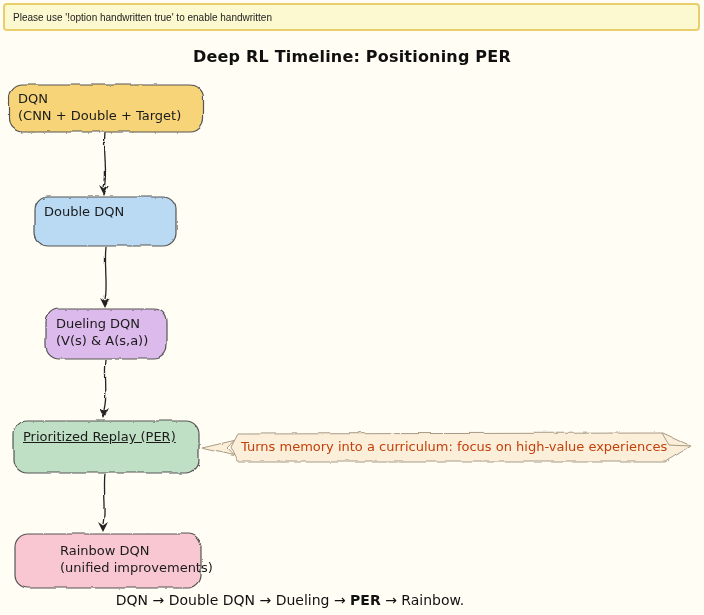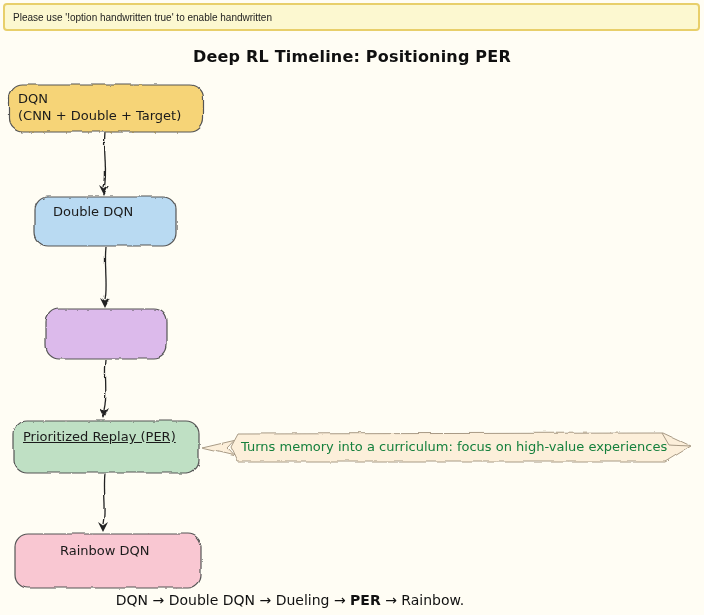--- a/index.html
+++ b/index.html
@@ -17,21 +17,21 @@
   .title {
     position:absolute; left:0; top:47px; width:704px; text-align:center;
     font-size:16px; font-weight:bold; color:#101010; letter-spacing:0.2px;
   }
 
   svg.diagram { position:absolute; left:0; top:0; width:704px; height:615px; }
 
   .node-label { position:absolute; font-size:13px; line-height:17px; color:#1b1b1b; white-space:nowrap; }
 
   .callout-text {
-    position:absolute; left:241px; top:439px; font-size:13px; color:#15803d; white-space:nowrap;
+    position:absolute; left:241px; top:439px; font-size:13px; color:#c2410c; white-space:nowrap;
   }
 
   .caption {
     position:absolute; left:0; top:592px; width:580px; text-align:center;
     font-size:14px; color:#111;
   }
   .caption b { font-weight:bold; }
 </style>
 </head>
 <body>
@@ -76,27 +76,32 @@
       <rect x="45" y="308" width="121" height="50" rx="13" stroke="#555" stroke-width="1.2" fill="#dcbaeb"></rect>
       <rect x="13" y="420" width="185" height="52" rx="13" stroke="#555" stroke-width="1.2" fill="#bfe0c4"></rect>
       <rect x="14" y="533" width="186" height="54" rx="13" stroke="#555" stroke-width="1.2" fill="#f9c7d2"></rect>
     </g>
   </svg>
 
   <div class="node-label" style="left:18px; top:90px;">
     <div>DQN</div>
     <div>(CNN + Double + Target)</div>
   </div>
-  <div class="node-label" style="left:44px; top:203px;margin-left:9px;">
+  <div class="node-label" style="left:44px; top:203px;">
     <div>Double DQN</div>
+  </div>
+  <div class="node-label" style="left:56px; top:315px;">
+    <div>Dueling DQN</div>
+    <div>(V(s) &amp; A(s,a))</div>
   </div>
   <div class="node-label" style="left:23px; top:428px;text-decoration:underline;">
     <div>Prioritized Replay (PER)</div>
   </div>
   <div class="node-label" style="left:24px; top:542px;margin-left:36px;">
     <div>Rainbow DQN</div>
+    <div>(unified improvements)</div>
   </div>
 
   <div class="callout-text">Turns memory into a curriculum: focus on high-value experiences</div>
 
   <div class="caption"><span>DQN → Double DQN → Dueling → </span><b>PER</b><span> → Rainbow.</span></div>
 
 </div>
 
 </body></html>

